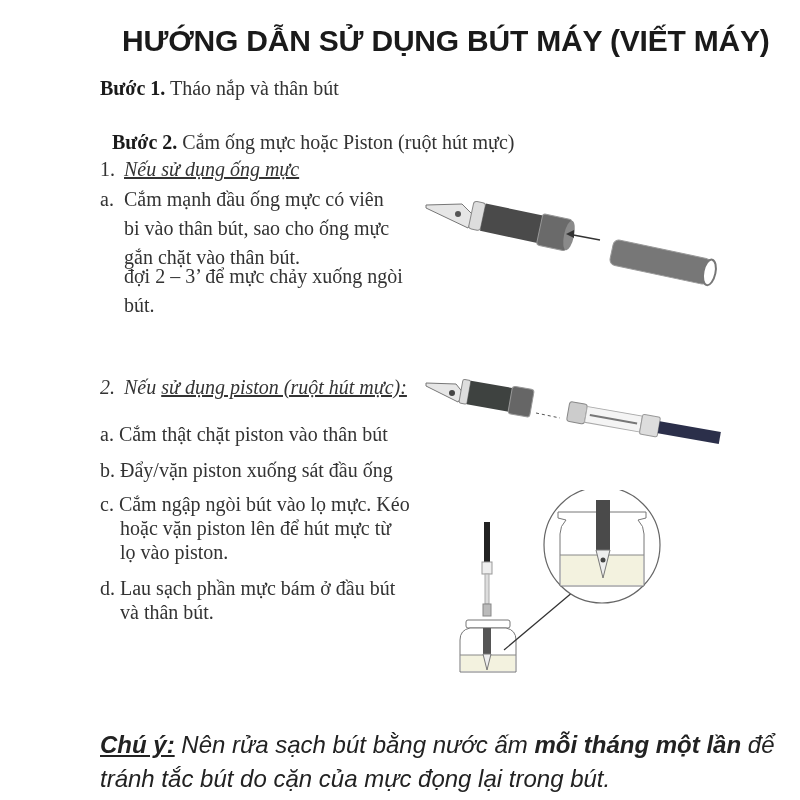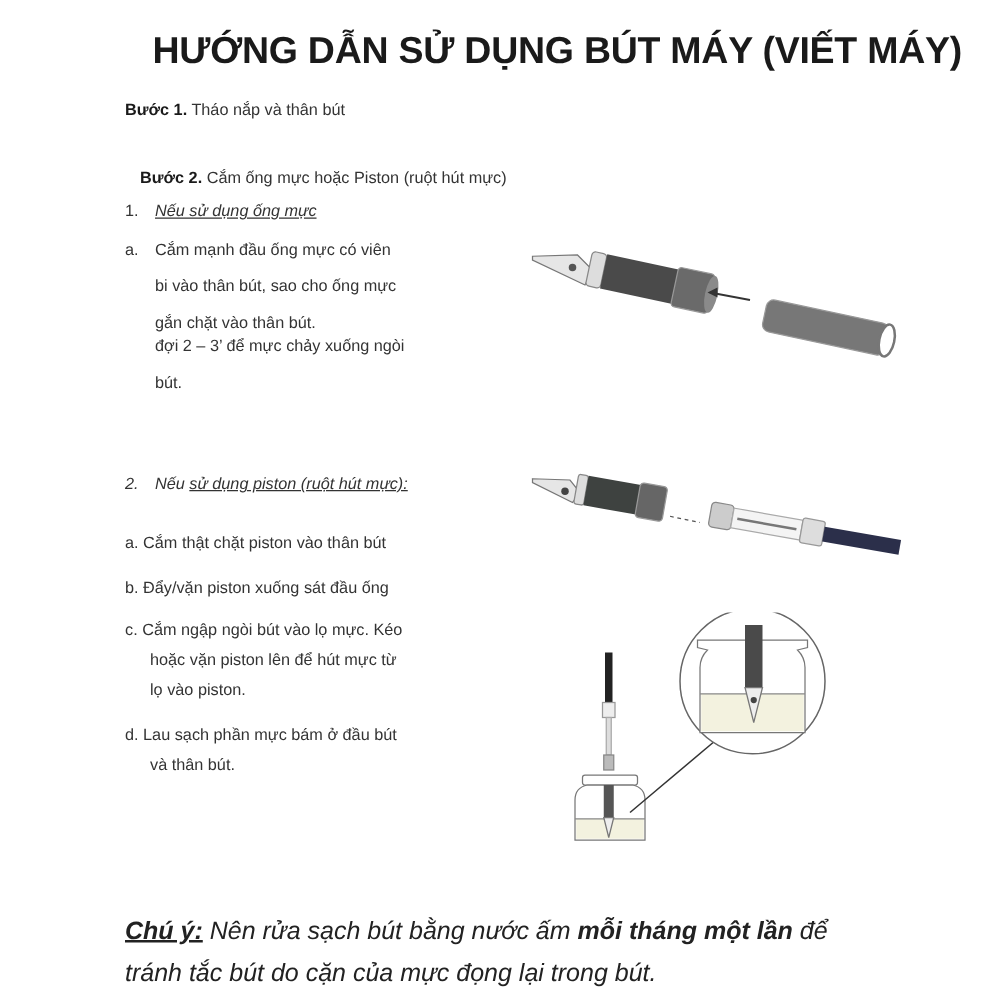--- a/index.html
+++ b/index.html
@@ -1,24 +1,24 @@
 <!DOCTYPE html>
 <html><head>
 <meta charset="utf-8">
 <style>
   html, body { margin:0; padding:0; }
   body { width:800px; height:800px; background:#ffffff; position:relative; overflow:hidden;
          font-family:"Liberation Sans", sans-serif; color:#2a2a2a; }
   .abs { position:absolute; }
   .title { left:122px; top:24px; font-size:30px; font-weight:bold; color:#1a1a1a; letter-spacing:-0.2px; white-space:nowrap; }
-  .txt { font-size:13px; line-height:28px; white-space:nowrap; color:#333; }
+  .txt { font-size:20px; line-height:28px; white-space:nowrap; color:#333;font-family:Liberation Serif, serif; }
   .bold { font-weight:bold; color:#1a1a1a; }
   .ital { font-style:italic; }
   .ul { text-decoration:underline;margin-top:40px; }
-  .note { font-size:20px; font-style:italic; line-height:34px; white-space:nowrap; color:#222; }
+  .note { font-size:24px; font-style:italic; line-height:34px; white-space:nowrap; color:#222; }
   .note .b { font-weight:bold; }
   .note .u { font-weight:bold; text-decoration:underline; }
   .lbl { display:inline-block; width:24px; }
   .indent { padding-left:24px; }
   svg { position:absolute; }
 </style>
 </head>
 <body>
 
 <div class="abs title">HƯỚNG DẪN SỬ DỤNG BÚT MÁY (VIẾT MÁY)</div>

